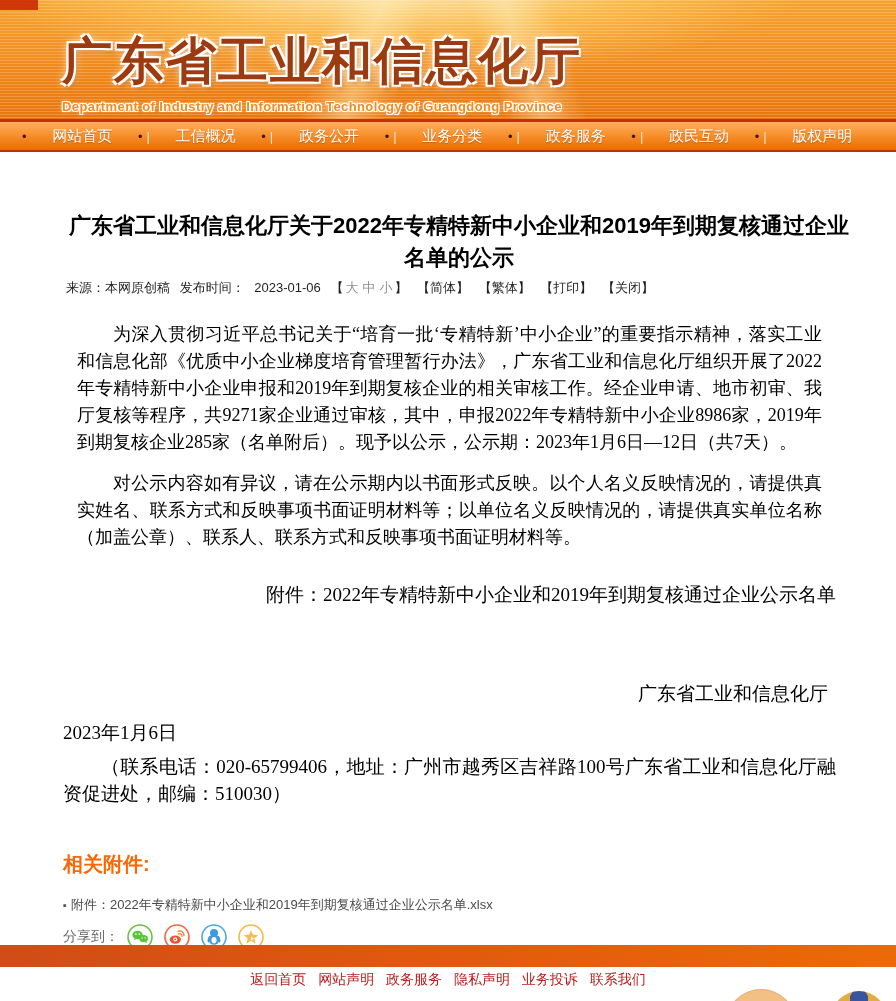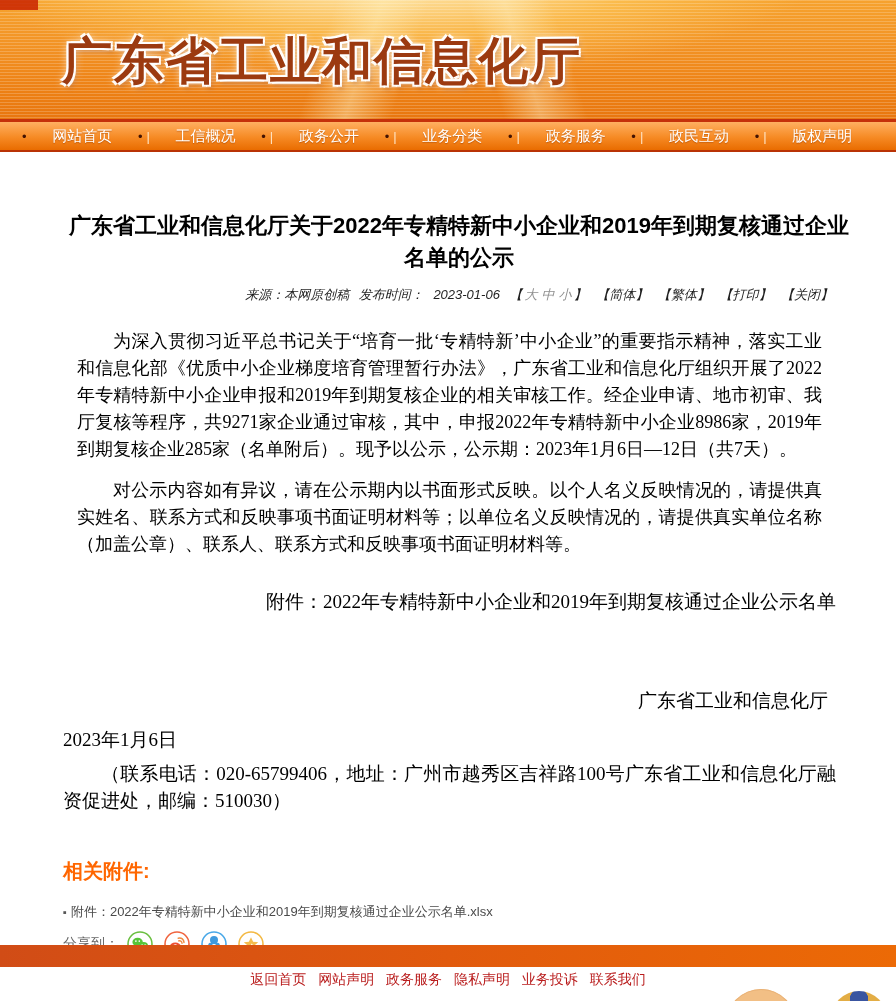--- a/index.html
+++ b/index.html
@@ -55,21 +55,21 @@
   .nav-pipe { color:#ffe3c2; font-size:13px; padding:0 2px; }
 
   
   .content { padding:58px 60px 16px 63px; }
 
   .article-title {
     width:792px; margin:0 auto; text-align:center;
     font-size:22px; line-height:32px; font-weight:bold; color:#000000;
   }
   .meta {
-    margin-top:12px; text-align:right; font-size:13px; color:#1f1f1f;font-style:italic;
+    margin-top:5px; text-align:left; font-size:13px; color:#1f1f1f;
   }
   .meta > span, .meta > a { margin:0 3px; }
   .meta a { color:#1f1f1f; text-decoration:none; cursor:pointer; }
   .meta .size-btn { color:#8f8f8f; cursor:pointer; margin:0 2px; }
   .meta .bracket { color:#1f1f1f; }
 
   .body-para {
     margin:14px; font-family:"Liberation Serif","DejaVu Serif",serif;
     font-size:18px; line-height:27px; color:#000000; text-indent:2em;
     text-align:justify;
@@ -132,20 +132,21 @@
 </style>
 </head>
 <body>
 
 <div class="page">
 
   <header class="banner">
     <div class="corner-mark"></div>
     <div class="banner-inner">
       <div class="banner-title">广东省工业和信息化厅</div>
+      <div class="banner-subtitle">Department of Industry and Information Technology of Guangdong Province</div>
     </div>
   </header>
 
   <nav class="navbar">
     <span class="nav-dot">•</span>
     <a class="nav-item">网站首页</a>
     <span class="nav-dot">•</span>
     <span class="nav-pipe">|</span>
     <a class="nav-item">工信概况</a>
     <span class="nav-dot">•</span>

